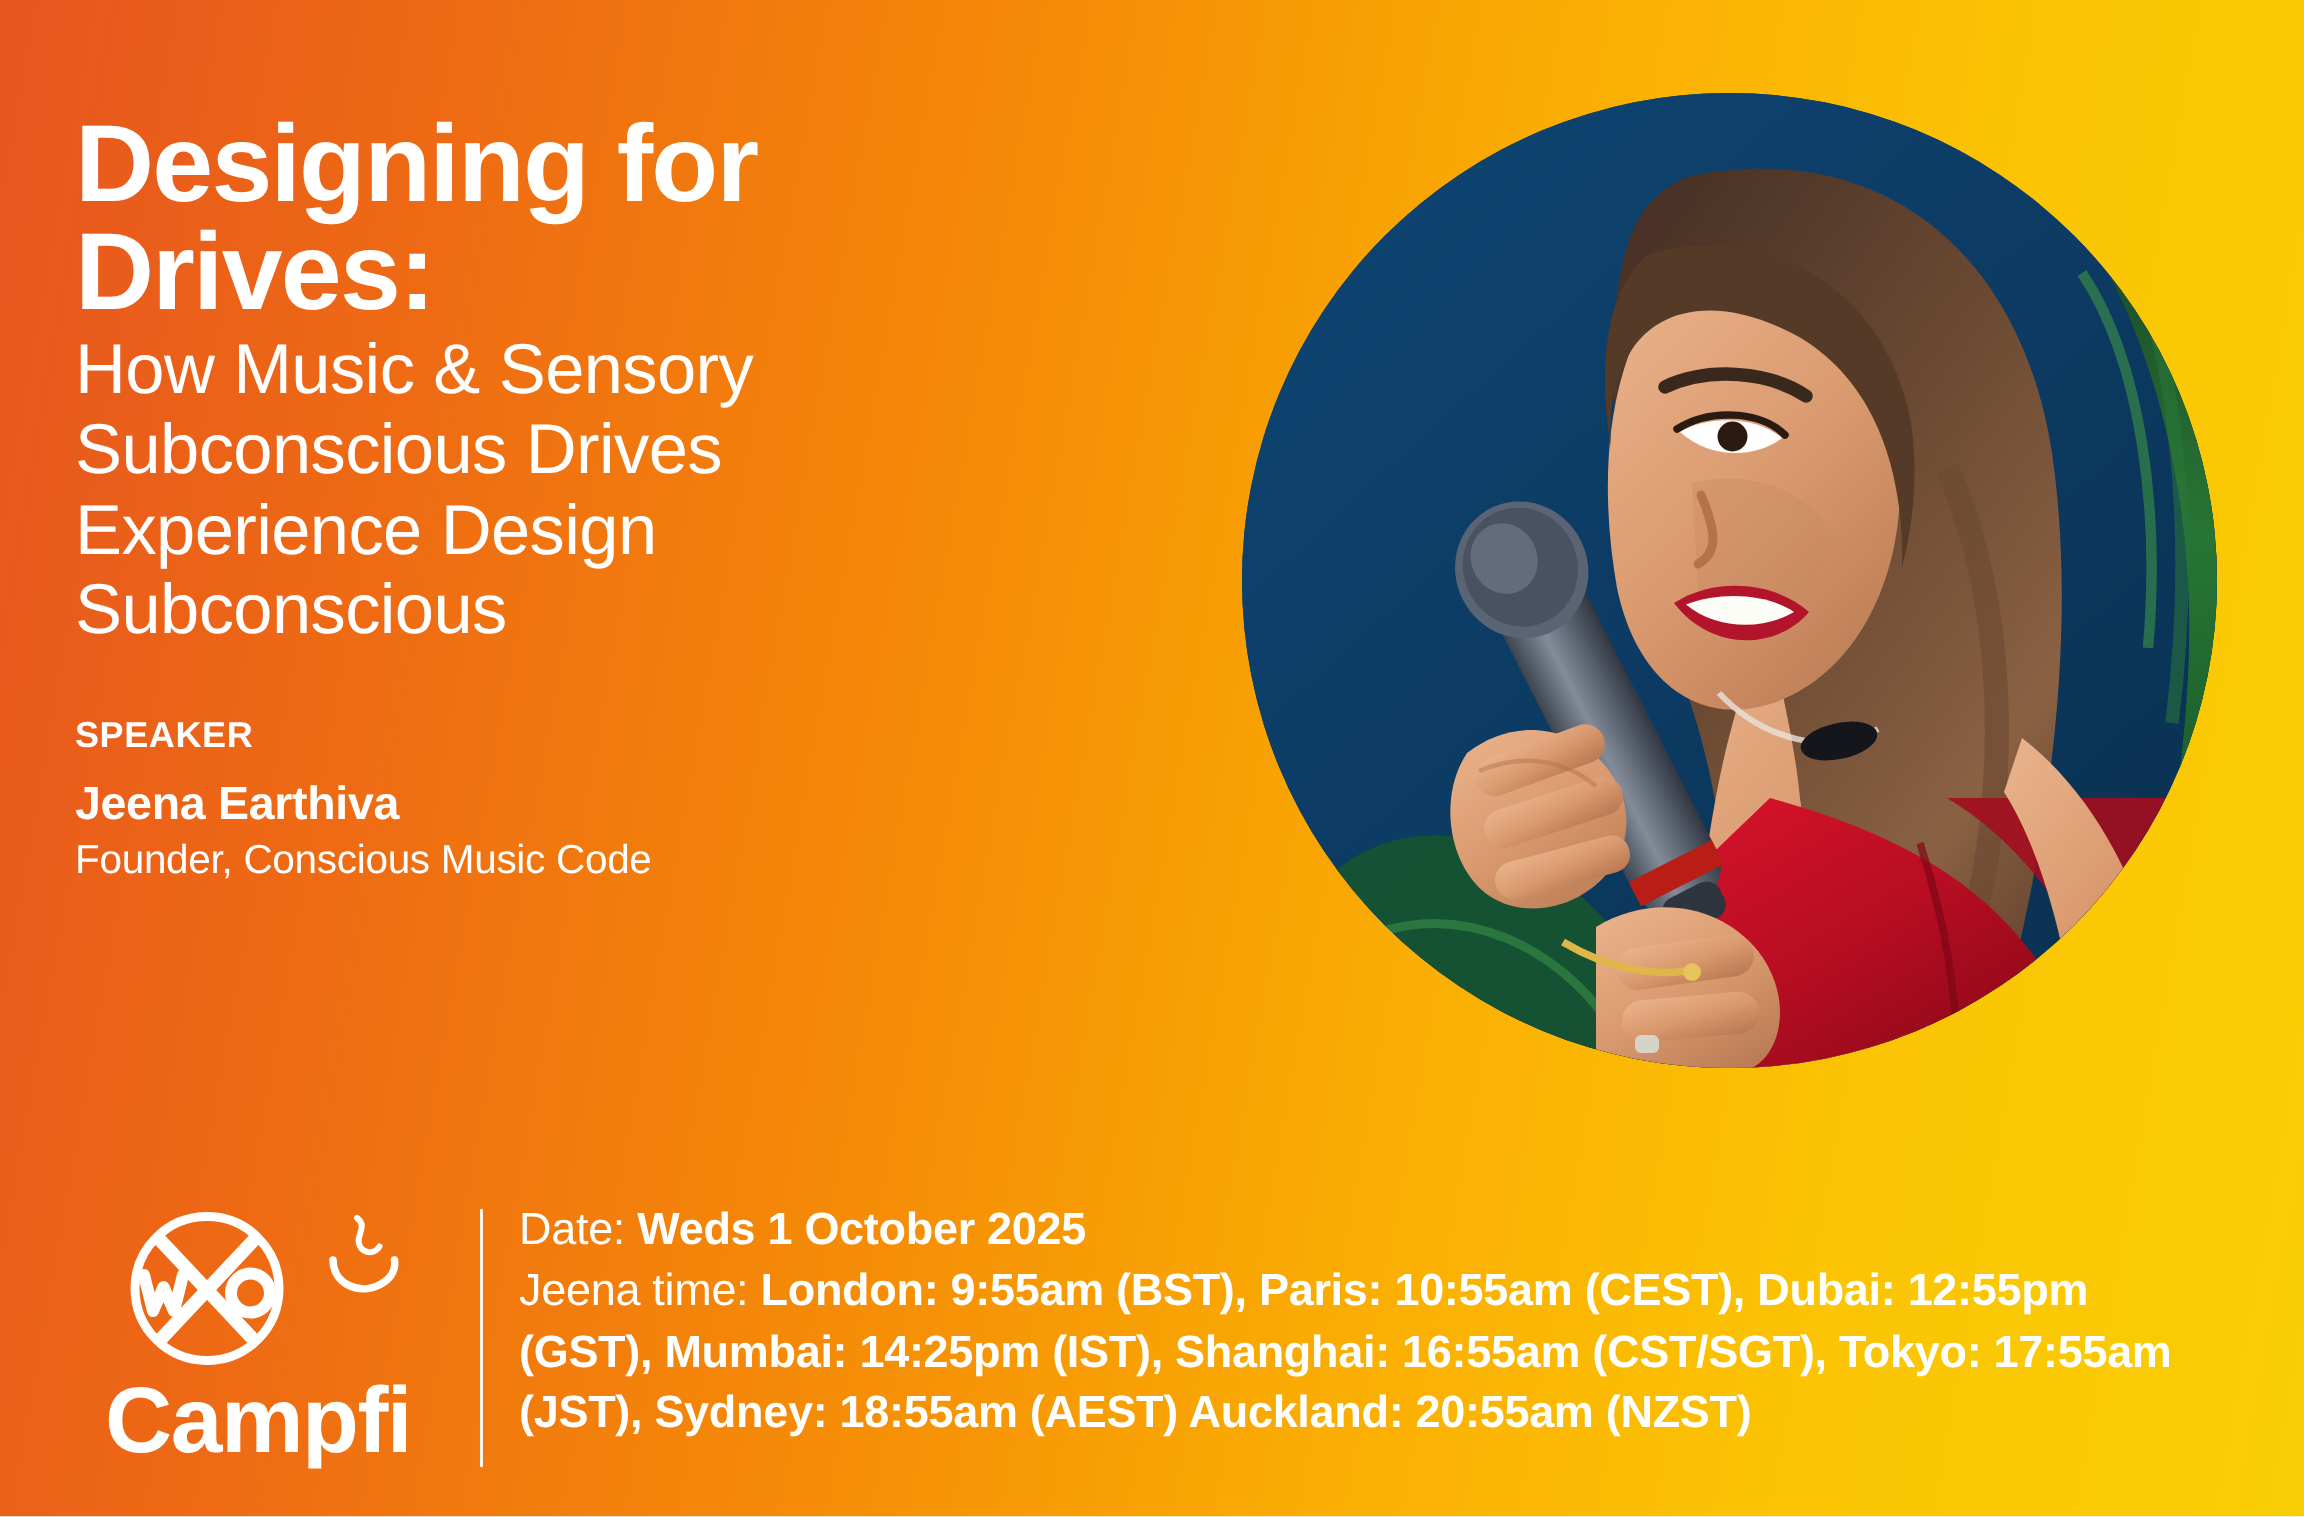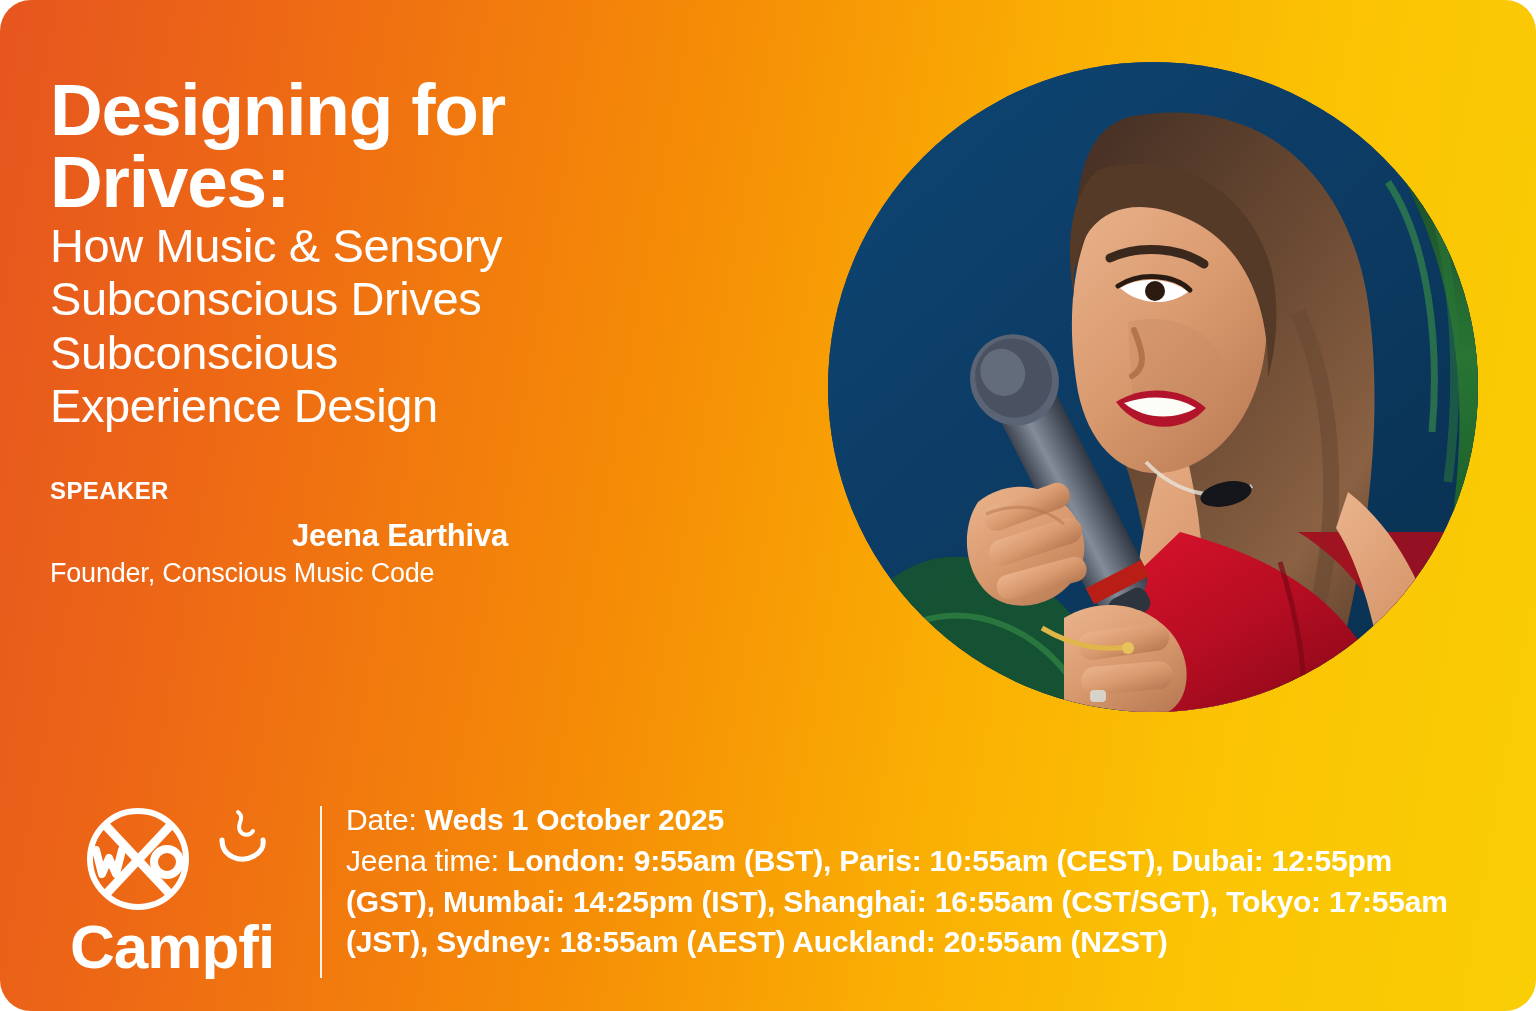--- a/index.html
+++ b/index.html
@@ -12,21 +12,20 @@
     position:relative;
     width:1536px; height:1011px;
     background: linear-gradient(100deg,
         #E6551F 0%,
         #EE6A14 18%,
         #F58C06 42%,
         #FAAE03 62%,
         #FBC404 80%,
         #F9CE05 100%);
     overflow:hidden;
-    border-radius:31px;
   }
 
   
   .left-col {
     position:absolute;
     left:50px; top:74px;
     width:700px;
   }
   .title {
     color:#ffffff;
@@ -48,21 +47,20 @@
     font-size:24px;
     font-weight:700;
     letter-spacing:0.4px;
   }
   .speaker-name {
     color:#ffffff;
     font-size:31px;
     font-weight:700;
     margin-top:13px;
     letter-spacing:-0.2px;
-    text-align:center;
   }
   .speaker-role {
     color:#ffffff;
     font-size:27px;
     font-weight:300;
     margin-top:4px;
     letter-spacing:-0.2px;
   }
 
   
@@ -117,22 +115,22 @@
   <div class="left-col">
 
     <div class="title">
       <div>Designing for</div>
       <div>Drives:</div>
     </div>
 
     <div class="subtitle">
       <div>How Music &amp; Sensory</div>
       <div>Subconscious Drives</div>
+      <div>Experience Design</div>
       <div>Subconscious</div>
-      <div>Experience Design</div>
     </div>
 
     <div class="speaker-block">
       <div class="speaker-label">SPEAKER</div>
       <div class="speaker-name">Jeena Earthiva</div>
       <div class="speaker-role">Founder, Conscious Music Code</div>
     </div>
   </div>
 
   <div class="photo-circle">

